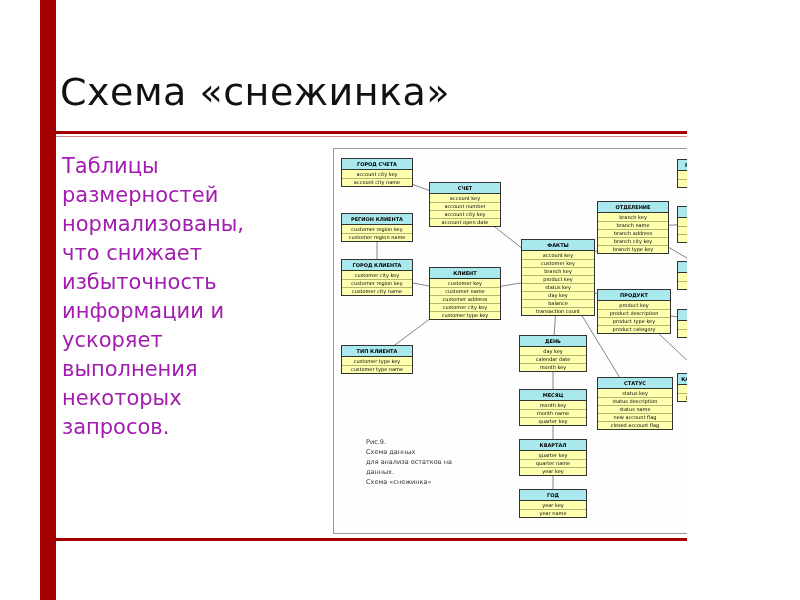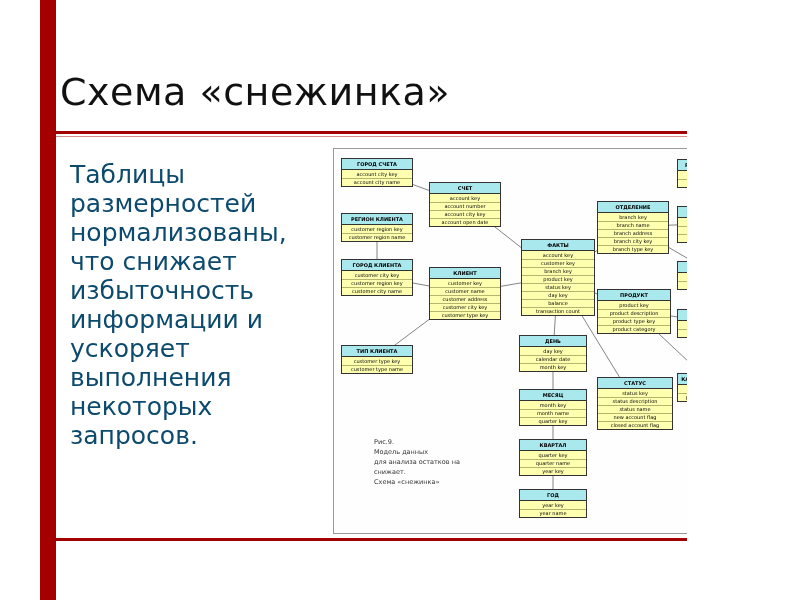--- a/index.html
+++ b/index.html
@@ -9,22 +9,22 @@
   }
   .accent-bar { position:absolute; left:40px; top:0; width:16px; height:600px; background:var(--accent,#a40000); }
   .rule-top    { position:absolute; left:40px; top:131px; width:716px; height:3px; background:var(--accent,#a40000); }
   .rule-top2   { position:absolute; left:40px; top:136px; width:716px; height:1px; background:var(--accent,#a40000); opacity:.45; }
   .rule-bottom { position:absolute; left:40px; top:538px; width:716px; height:3px; background:var(--accent,#a40000); }
   .title {
     position:absolute; left:60px; top:70px; margin:0; font-size:38px; font-weight:400;
     color:#111; letter-spacing:.5px; white-space:nowrap;
   }
   .body-text {
-    position:absolute; left:62px; top:152px; width:205px; margin:8px;
-    font-size:25px; line-height:29px; color:#0c4a6e;
+    position:absolute; left:62px; top:152px; width:205px; margin:0;
+    font-size:21px; line-height:29px; color:#a21caf;
   }
   .panel {
     position:absolute; left:333px; top:148px; width:422px; height:384px;
     background:#fefefe; border:1px solid #999; box-sizing:content-box;
   }
   .panel svg { position:absolute; left:0; top:0; z-index:0; }
   .dtable {
     position:absolute; z-index:1; border:1px solid #333; box-sizing:border-box;
     background:var(--rowbg,#ffffb0); font-size:5px; color:#000;
   }
@@ -32,21 +32,21 @@
     height:11px; line-height:10px; text-align:center; font-weight:bold;
     background:var(--hdrbg,#a9e9ee); border-bottom:1px solid #333;
     box-sizing:border-box; white-space:nowrap; overflow:hidden; font-size:5px;
   }
   .dtable .row {
     height:8px; line-height:8px; text-align:center; white-space:nowrap;
     overflow:hidden; box-sizing:border-box;
   }
   .dtable .row + .row { border-top:1px solid #b5b56e; line-height:7px; }
   .caption {
-    position:absolute; left:40px; top:288px; z-index:1;
+    position:absolute; left:32px; top:288px; z-index:1;
     font-size:6.5px; line-height:10px; color:#333; width:110px;
   }
 </style>
 </head>
 <body>
 
 <div class="slide" style="--accent: #a40000; --hdrbg: #a9e9ee; --rowbg: #ffffb0;">
   <div class="accent-bar"></div>
   <div class="rule-top"></div>
   <div class="rule-top2"></div>
@@ -193,18 +193,18 @@
           <div class="row">product type name</div>
         </div>
         <div class="dtable" style="left: 343px; top: 224px; width: 76px;">
           <div class="hdr">КАТЕГОРИЯ ПРОДУКТА</div>
           <div class="row">product category key</div>
           <div class="row">product category name</div>
         </div>
       </div>
     <div class="caption">
       <div>Рис.9.</div>
-      <div>Модель данных</div>
-      <div>для анализа остатков на снижает.</div>
+      <div>Схема данных</div>
+      <div>для анализа остатков на данных.</div>
       <div>Схема «снежинка»</div>
     </div>
   </div>
 </div>
 
 </body></html>

